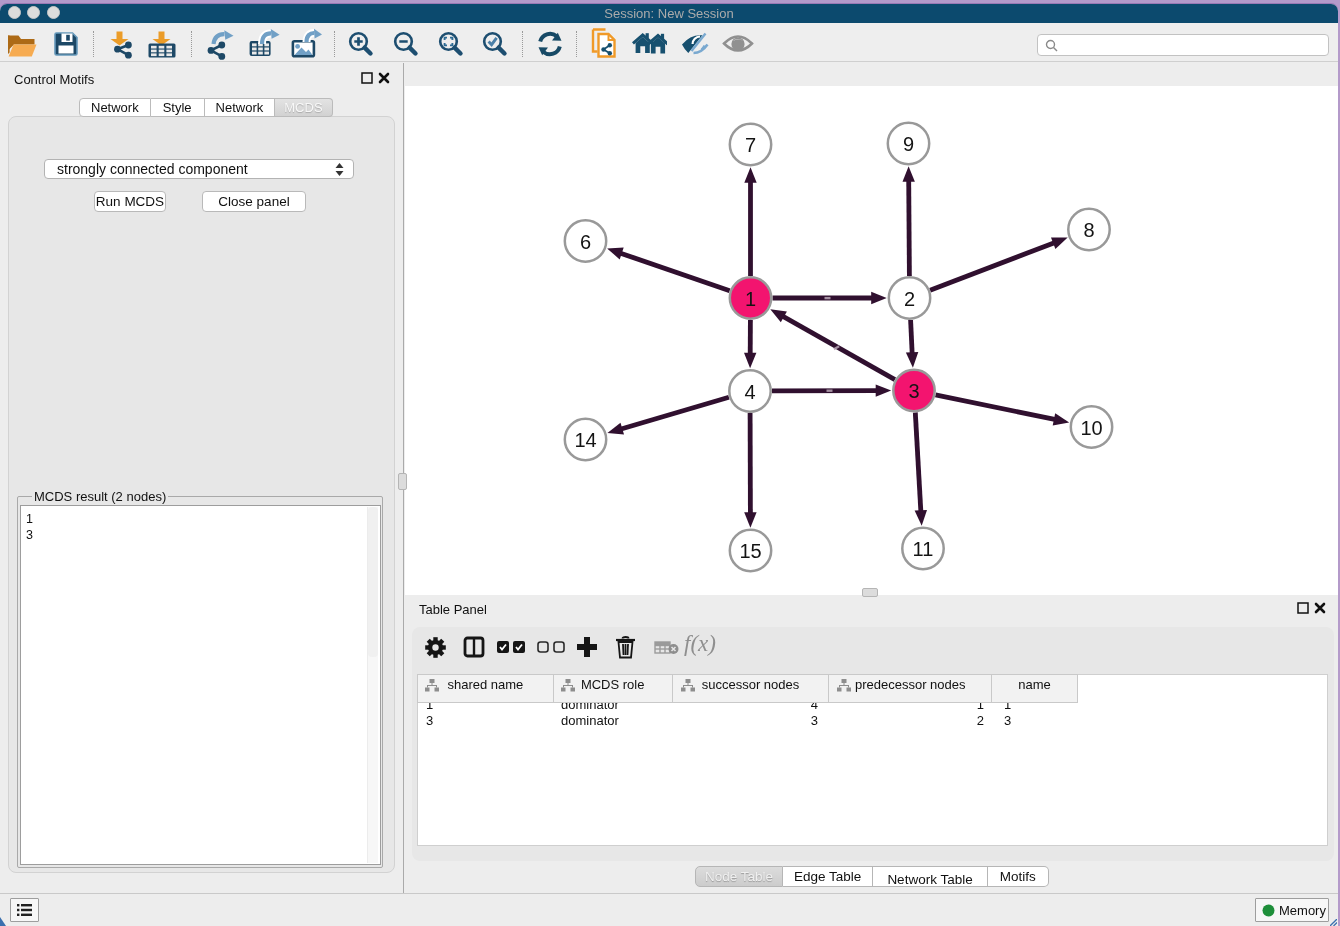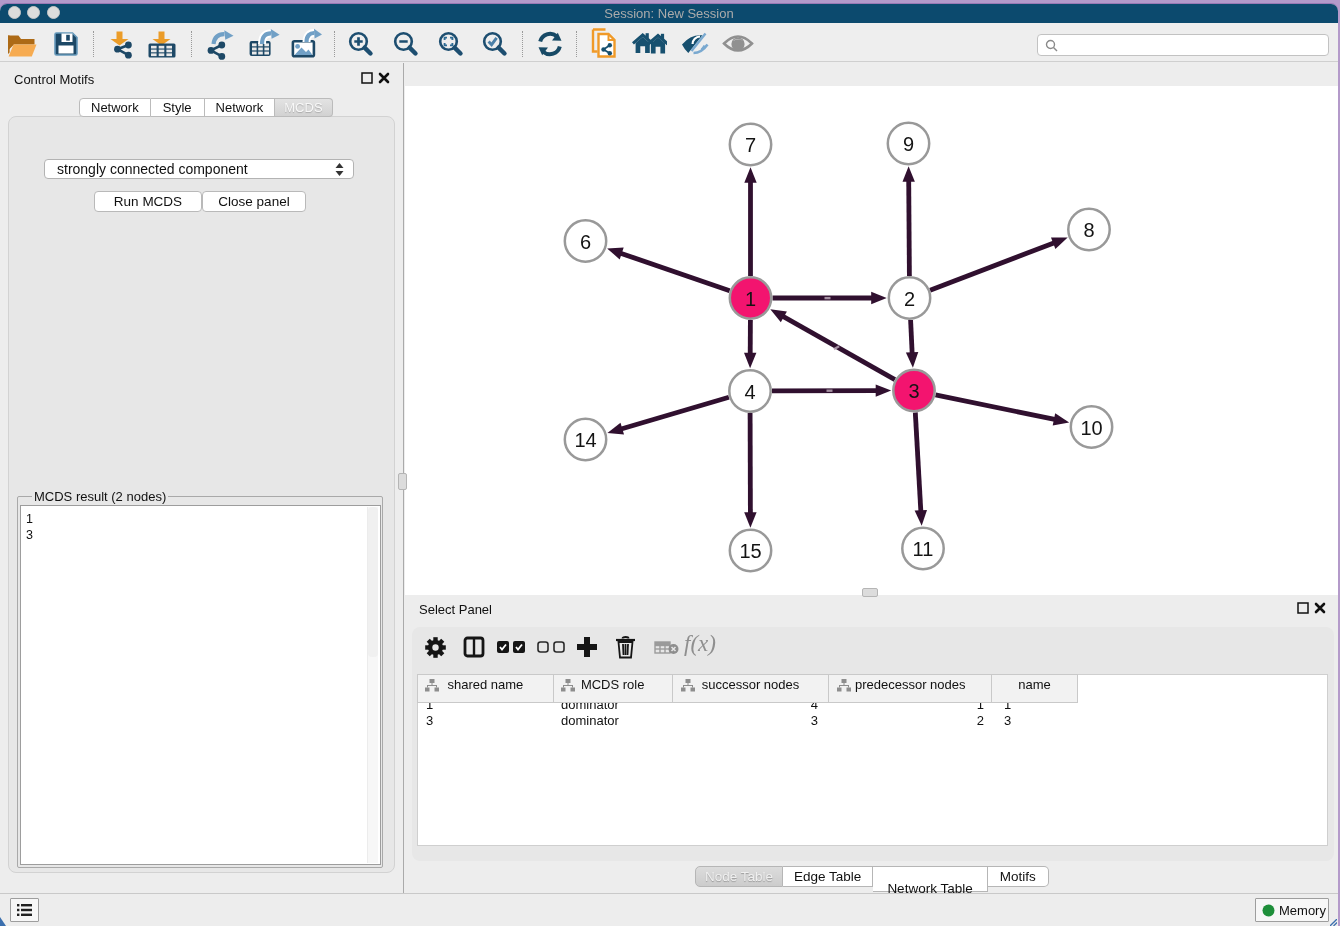--- a/index.html
+++ b/index.html
@@ -227,21 +227,21 @@
         <div class="ltab" style="padding:0 12px">Style</div>
         <div class="ltab" style="padding:0 11px">Network</div>
         <div class="ltab sel" style="padding:0 9px">MCDS</div>
     </div>
     <div class="combo">strongly connected component
       <svg style="position:absolute;right:9px;top:3px" width="9" height="13" viewBox="0 0 9 13">
           <path d="M4.5 0 L8.5 5 L0.5 5 Z" fill="#333"></path>
           <path d="M4.5 13 L8.5 8 L0.5 8 Z" fill="#333"></path>
         </svg>
     </div>
-    <div class="btn" style="left:94px;top:128px;width:108px;">Run MCDS</div>
+    <div class="btn" style="left:94px;top:128px;width:72px;">Run MCDS</div>
     <div class="btn" style="left:202px;top:128px;width:104px;">Close panel</div>
     <fieldset class="mcds">
         <legend>MCDS result (2 nodes)</legend>
       <div class="mcdsinner">1<br>3
         <div style="position:absolute;right:2px;top:1px;width:10px;height:356px;background:#f7f7f7;border-left:1px solid #ececec;"></div>
         <div style="position:absolute;right:2px;top:1px;width:10px;height:150px;background:#f0f0f0;border-radius:4px;"></div>
       </div>
     </fieldset>
   </div>
   <div class="netwin">
@@ -307,21 +307,21 @@
         <text x="509" y="312">3</text>
         <text x="180.5" y="361">14</text>
         <text x="686.5" y="348.5">10</text>
         <text x="345.5" y="472">15</text>
         <text x="518" y="470">11</text>
       </g>
     </svg>
     </div>
   </div>
   <div class="tablepanel" id="tablepanel">
-    <div class="panhead" style="position:absolute;left:14px;top:7px;">Select Panel</div>
+    <div class="panhead" style="position:absolute;left:14px;top:7px;">Table Panel</div>
     <svg class="icon" style="left:892px;top:7px" width="12" height="12" viewBox="0 0 12 12">
         <rect x="1" y="1" width="10" height="10" fill="none" stroke="#111" stroke-width="1.5"></rect>
       </svg>
     <svg class="icon" style="left:909px;top:7px" width="12" height="12" viewBox="0 0 12 12">
         <path d="M2 2 L10 10 M10 2 L2 10" stroke="#111" stroke-width="2.6" stroke-linecap="round"></path>
       </svg>
     <div class="tprect" id="tprect">
       <svg class="icon" style="left:13px;top:10px" width="21" height="21" viewBox="0 0 21 21">
           <g fill="#151515">
             <circle cx="10.5" cy="10.5" r="7.6"></circle>
@@ -428,21 +428,21 @@
             <span style="position:absolute;left:143px;">dominator</span>
             <span style="position:absolute;left:386px;width:14px;text-align:right;">3</span>
             <span style="position:absolute;left:552px;width:14px;text-align:right;">2</span>
             <span style="position:absolute;left:586px;">3</span>
         </div>
       </div>
     </div>
     <div class="btabs">
       <div class="btab first sel" style="padding:0 9px">Node Table</div>
         <div class="btab" style="padding:0 11px">Edge Table</div>
-        <div class="btab" style="padding:12px 14px">Network Table</div>
+        <div class="btab" style="padding:3px 14px">Network Table</div>
         <div class="btab last">Motifs</div>
     </div>
   </div>
   <div class="statusbar">
     <div class="sbtn" style="left:10px;width:29px;"></div>
     <svg class="icon" style="left:17px;top:10px" width="15" height="12" viewBox="0 0 15 12">
         <g fill="#222">
           <rect x="0" y="0" width="2.4" height="2.4"></rect>
           <rect x="4" y="0" width="11" height="2.4"></rect>
           <rect x="0" y="4.8" width="2.4" height="2.4"></rect>

